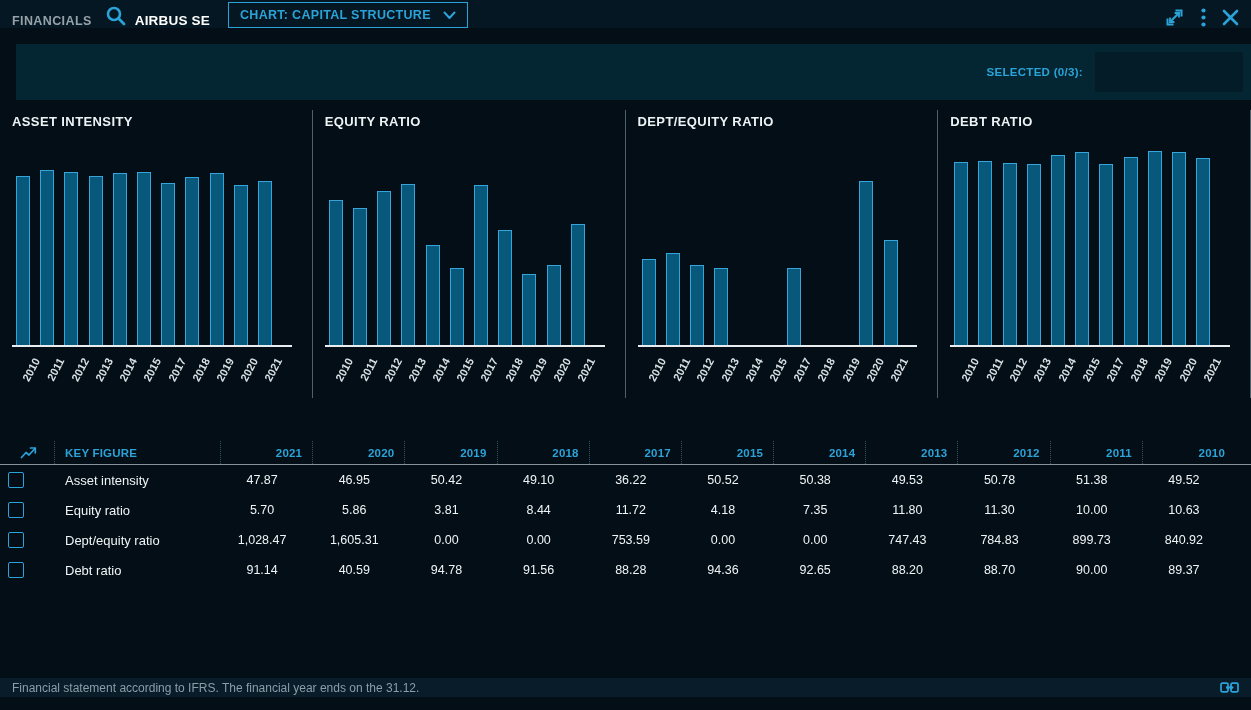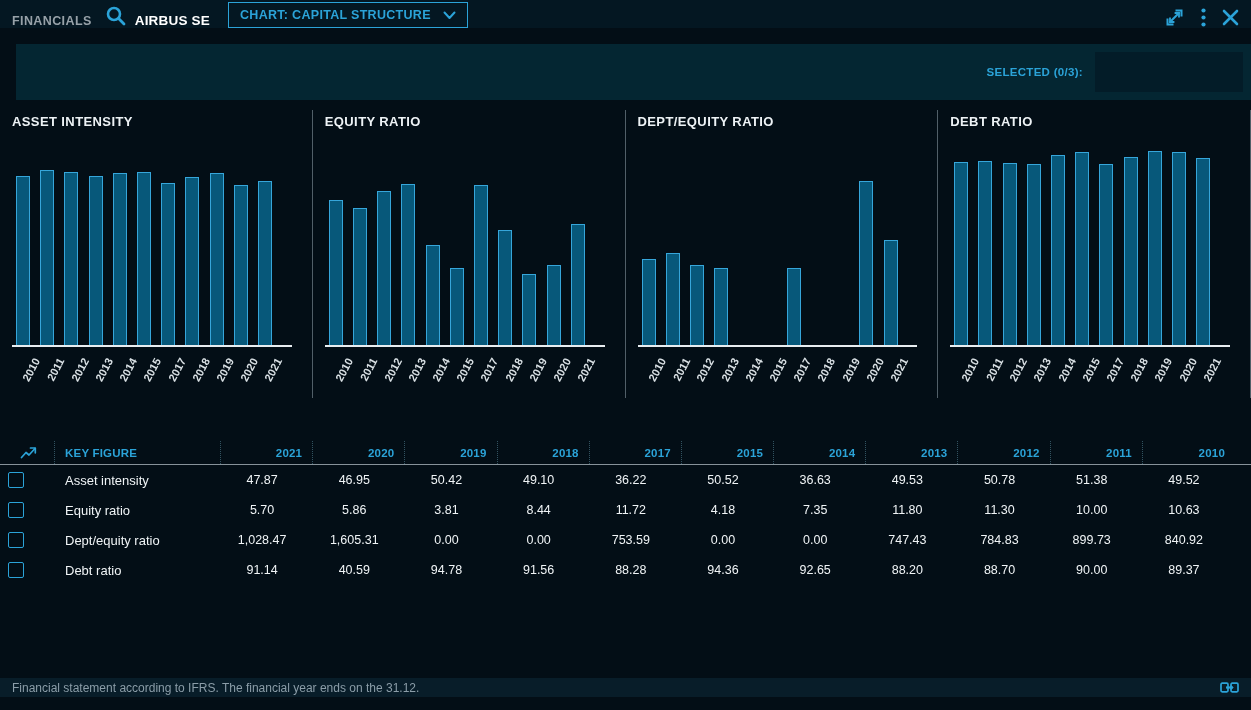--- a/index.html
+++ b/index.html
@@ -264,21 +264,21 @@
           <div class="cell">
             <div class="checkbox"></div>
           </div>
           <div class="cell label">Asset intensity</div>
           <div class="cell num">47.87</div>
           <div class="cell num">46.95</div>
           <div class="cell num">50.42</div>
           <div class="cell num">49.10</div>
           <div class="cell num">36.22</div>
           <div class="cell num">50.52</div>
-          <div class="cell num">36.63</div>
+          <div class="cell num">50.38</div>
           <div class="cell num">49.53</div>
           <div class="cell num">50.78</div>
           <div class="cell num">51.38</div>
           <div class="cell num">49.52</div>
         </div>
         <div class="trow drow">
           <div class="cell">
             <div class="checkbox"></div>
           </div>
           <div class="cell label">Equity ratio</div>

